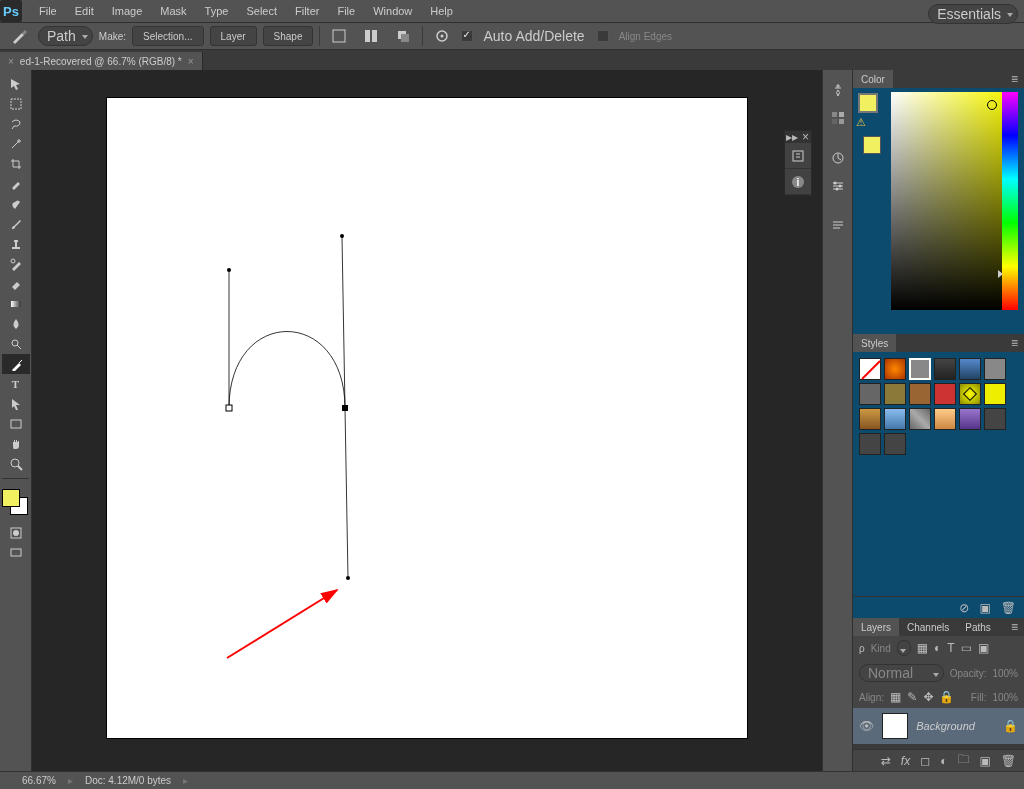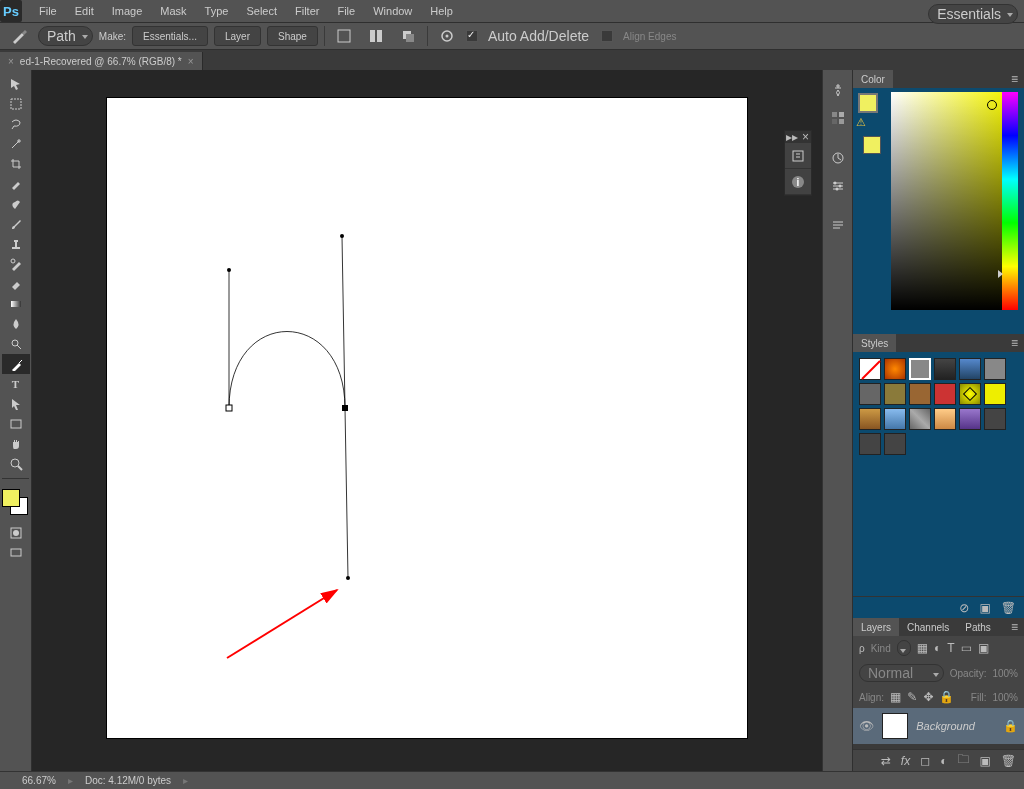--- a/index.html
+++ b/index.html
@@ -99,21 +99,21 @@
 
 <div class="optionsbar">
   <div class="opt-icon">
       <svg width="18" height="18">
         <path d="M3 15 L12 6 L14 8 L5 17 Z" fill="#ccc"></path>
         <path d="M12 6 L15 3 L17 5 L14 8" fill="#888"></path>
       </svg>
     </div>
   <div class="opt-drop">Path</div>
   <span style="font-size:10px;">Make:</span>
-  <div class="opt-btn">Essentials...</div>
+  <div class="opt-btn">Selection...</div>
   <div class="opt-btn">Layer</div>
   <div class="opt-btn">Shape</div>
   <div class="sep"></div>
   <div class="opt-icon">
       <svg width="14" height="14">
         <rect x="1" y="1" width="12" height="12" fill="none" stroke="#ccc"></rect>
       </svg>
     </div>
   <div class="opt-icon">
       <svg width="14" height="14">

